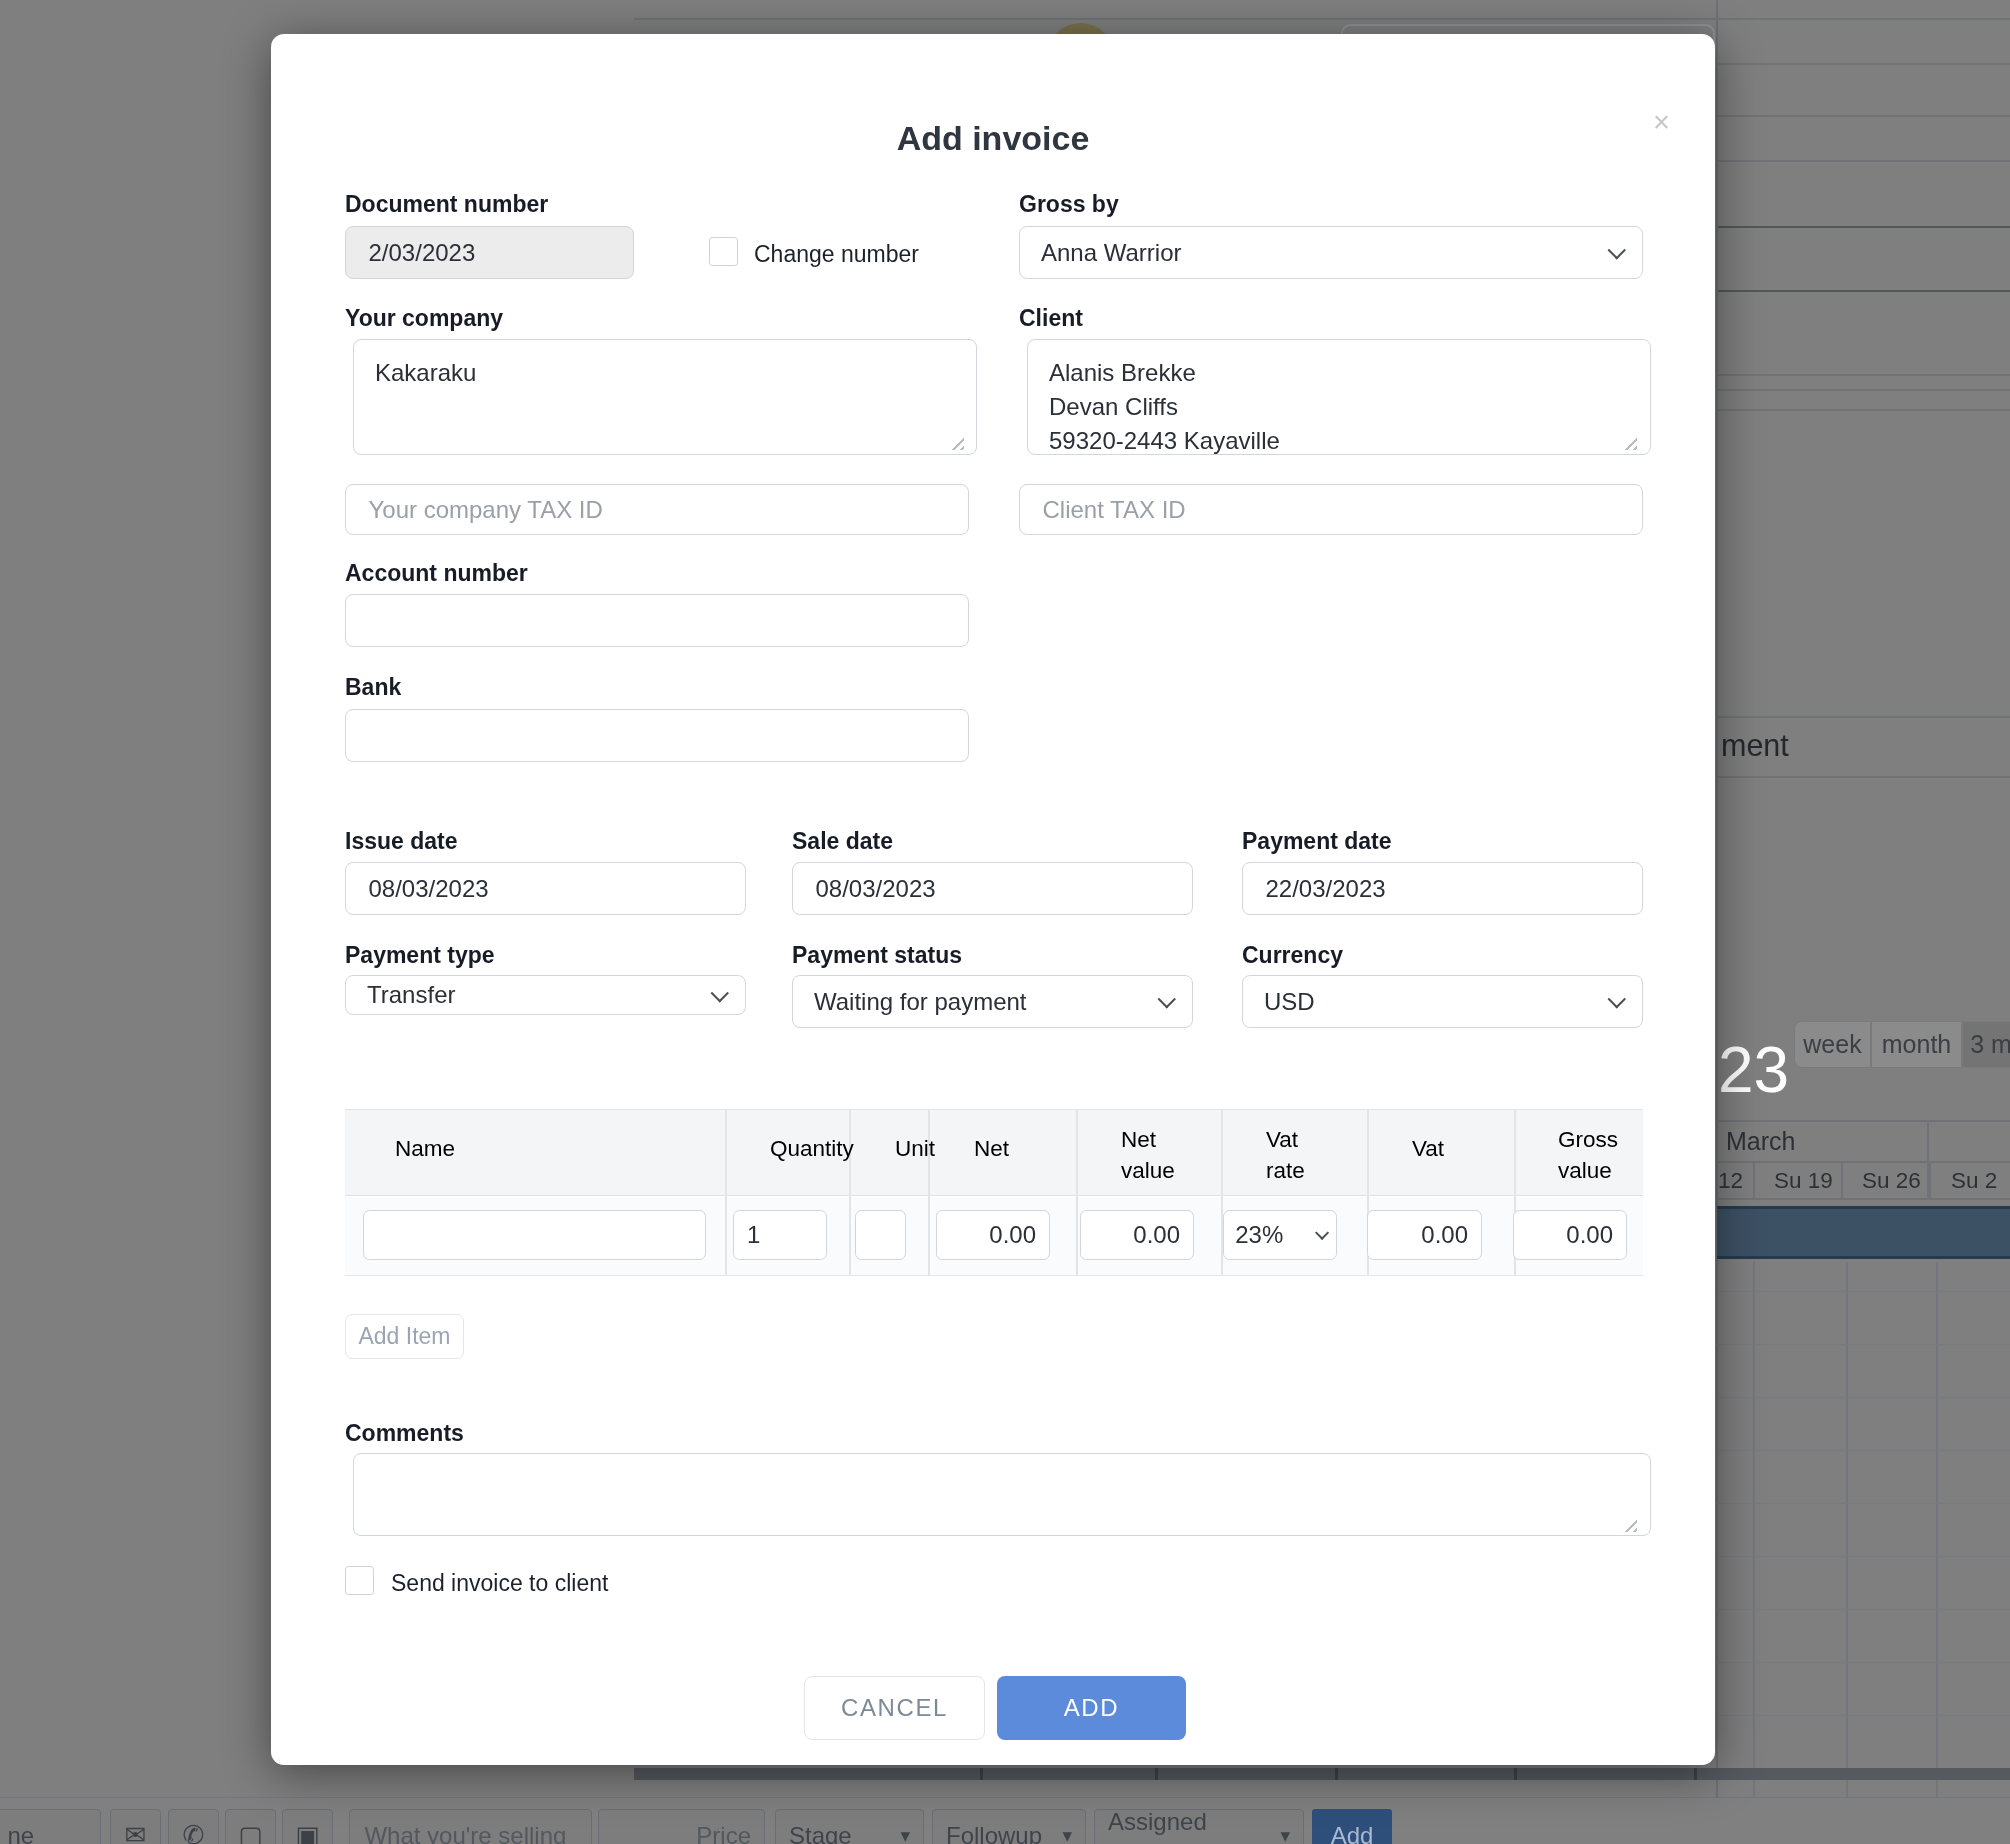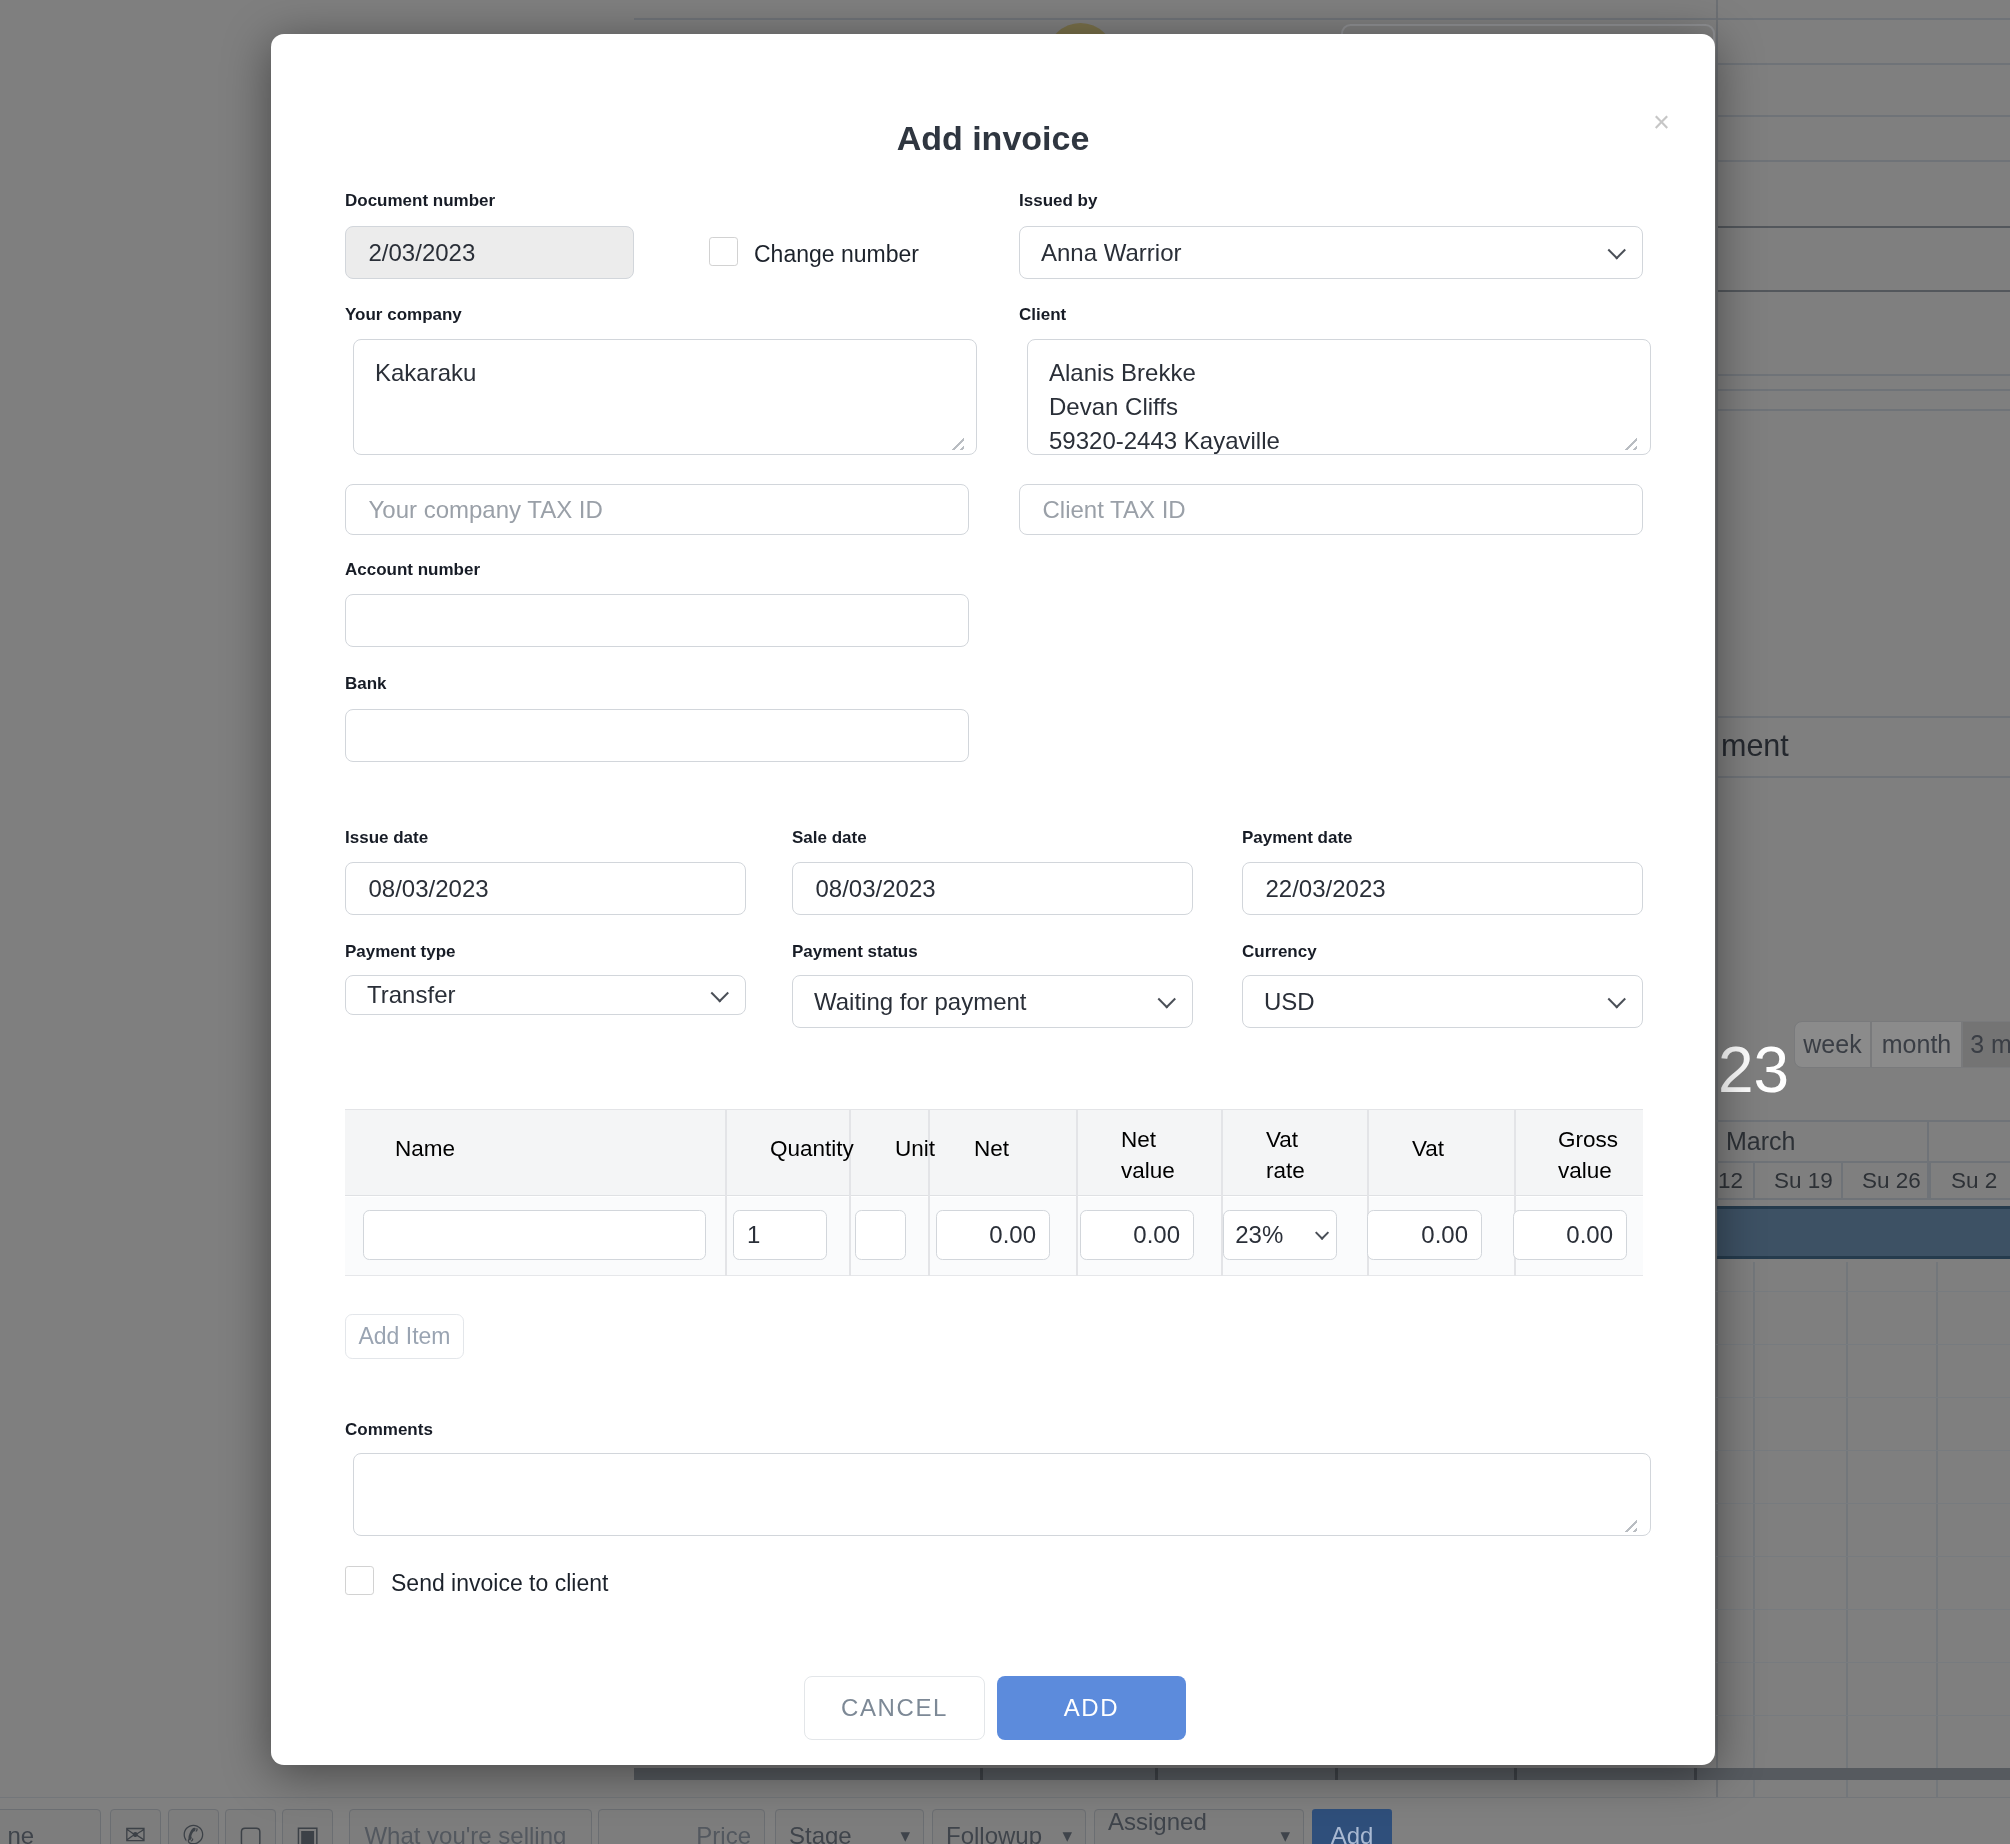--- a/index.html
+++ b/index.html
@@ -34,21 +34,21 @@
   .bbox .ph { color:#53585f; }
   .bicon { justify-content:center; color:#3c4147; font-size:26px; }
   .bbtn-add { position:absolute; top:1809px; height:53px; background:#2f4f7b; border-radius:3.2px; color:#a9b9d2; font-size:24px; display:flex; align-items:center; justify-content:center; }
   .arrow { color:#3f444b; font-size:19px; }
 
   
   .modal { position:absolute; left:271px; top:34px; width:1444px; height:1731px; background:#fff; border-radius:13px; box-shadow:0 8px 48px rgba(0,0,0,0.45); z-index:10; }
   .m-title { position:absolute; top:85px; left:0; width:100%; text-align:center; font-size:34px; font-weight:700; color:#2f3640; }
   .m-close { position:absolute; top:72px; right:45px; font-size:29px; color:#c6c6c6; cursor:pointer; }
 
-  .lbl { position:absolute; font-size:17px; font-weight:700; color:#171c26; }
+  .lbl { position:absolute; font-size:23px; font-weight:700; color:#171c26; }
   .inp, .tarea, .sel { border:1.6px solid #d2d6db; border-radius:8px; background:#fff; font-size:24px; color:#2a2f38; font-family:inherit; }
   .inp { position:absolute; padding:0 22.5px; }
   .inp::placeholder, .tarea::placeholder { color:#9aa0a8; }
   .inp:disabled, .inp.disabled { background:#ececec; color:#2a2f38; }
   .tarea { position:absolute; padding:16px 21px; line-height:34px; resize:none; overflow:hidden;margin-left:8px; }
   .rsz { position:absolute; width:14.4px; height:14.4px; clip-path:polygon(100% 0,100% 100%,0 100%); background:repeating-linear-gradient(135deg,#b9bdc2 0 2px,transparent 2px 5.6px); }
   .sel { position:absolute; display:flex; align-items:center; justify-content:space-between; padding:0 21px; cursor:pointer; }
   .chev { width:13px; height:13px; border-right:2px solid #4a4f57; border-bottom:2px solid #4a4f57; transform:rotate(45deg) translateY(-3.2px); }
   .cbox { position:absolute; width:29px; height:29px; border:1.6px solid #d2d2d2; border-radius:3.2px; background:#fff; cursor:pointer; }
   .clbl { position:absolute; font-size:23px; color:#1c222b; }
@@ -177,21 +177,21 @@
   </div>
 
   <div style="position:absolute;left:0;top:0;width:2010px;height:1845px;z-index:20;pointer-events:none;">
     <div style="position:absolute;left:0;top:0;width:100%;height:100%;pointer-events:auto;background:transparent;">
 
       <div class="lbl" style="left:345px;top:191px;">Document number</div>
       <input class="inp disabled" style="left: 345px; top: 226px; width: 289px; height: 53px;" value="2/03/2023">
       <div class="cbox" style="left:709px;top:237px;"></div>
       <div class="clbl" style="left:754px;top:241px;">Change number</div>
 
-      <div class="lbl" style="left:1019px;top:191px;">Issued by</div>
+      <div class="lbl" style="left:1019px;top:191px;">Gross by</div>
       <div class="sel" style="left:1019px;top:226px;width:624px;height:53px;">
         <span>Anna Warrior</span>
         <span class="chev"></span>
       </div>
 
       <div class="lbl" style="left:345px;top:305px;">Your company</div>
       <textarea class="tarea" style="left: 345px; top: 339px; width: 624px; height: 116px;">Kakaraku</textarea>
       <div class="rsz" style="left:950px;top:436px;"></div>
 
       <div class="lbl" style="left:1019px;top:305px;">Client</div>

